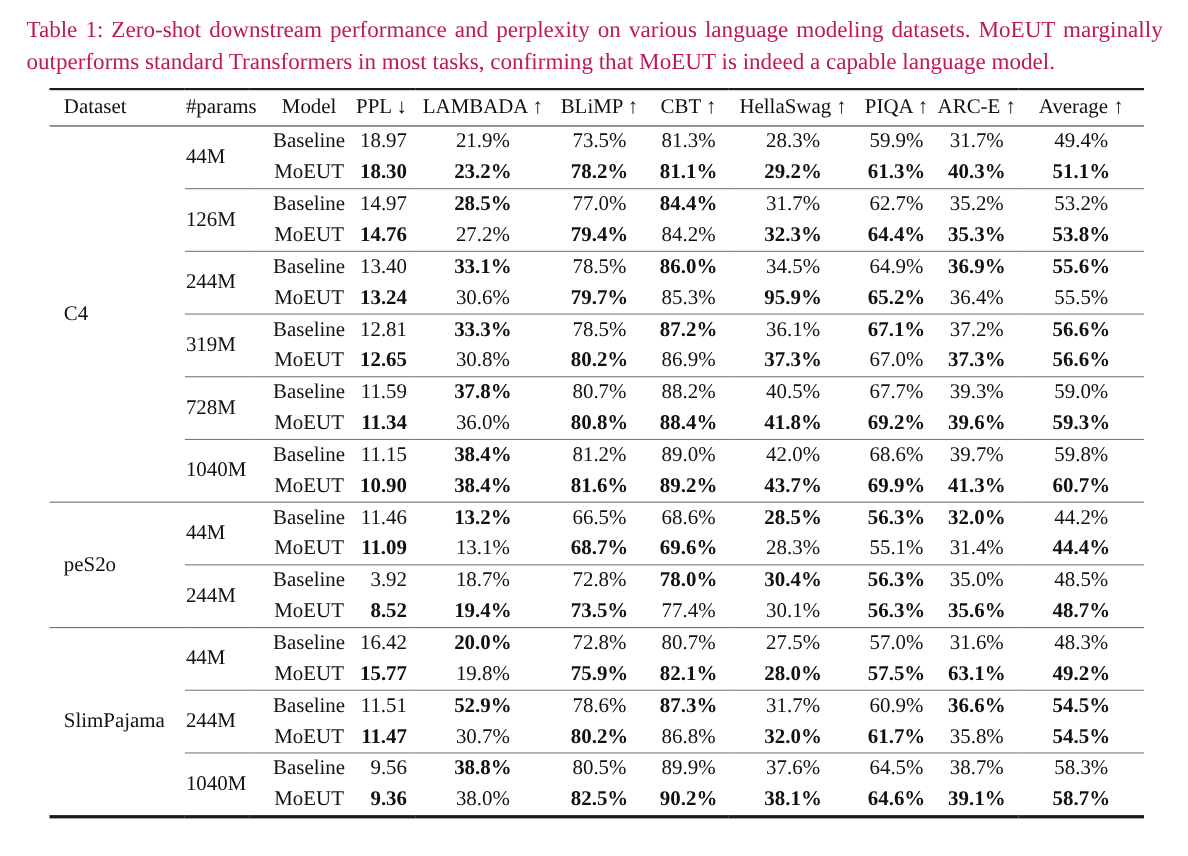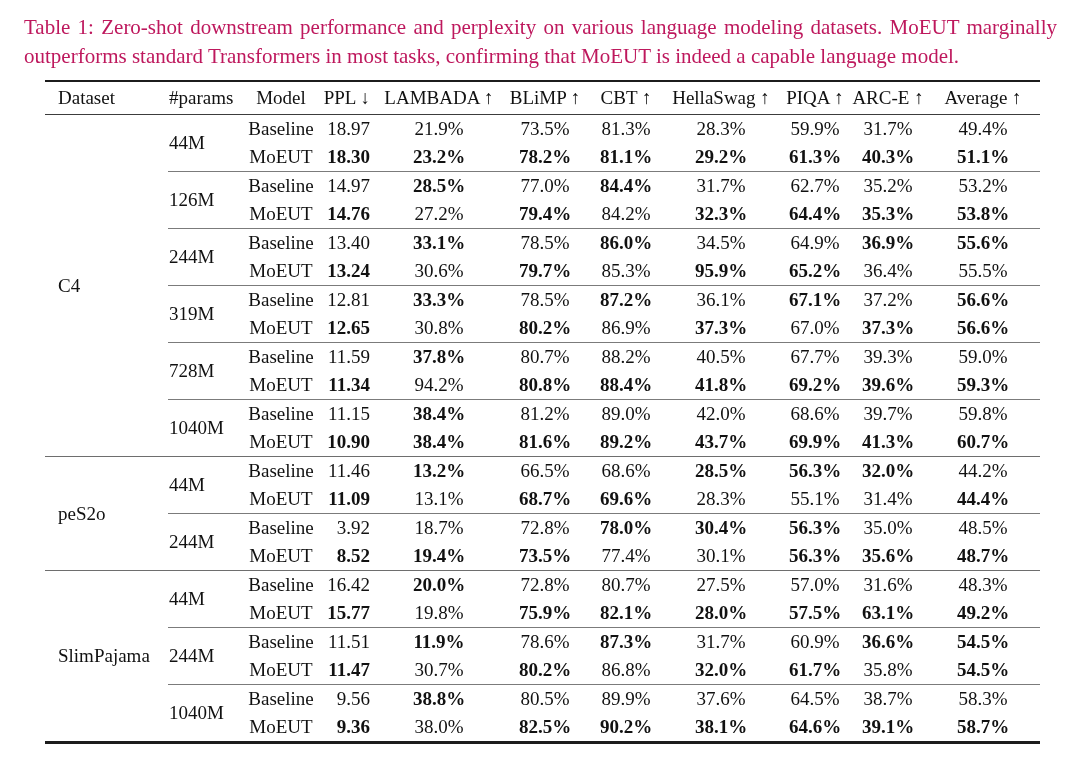--- a/index.html
+++ b/index.html
@@ -196,21 +196,21 @@
           <td class="c5">80.7%</td>
           <td class="c6">88.2%</td>
           <td class="c7">40.5%</td>
           <td class="c8">67.7%</td>
           <td class="c9">39.3%</td>
           <td class="c10">59.0%</td>
         </tr>
         <tr class="row-b">
           <td class="c2">MoEUT</td>
           <td class="c3 b">11.34</td>
-          <td class="c4">94.2%</td>
+          <td class="c4">36.0%</td>
           <td class="c5 b">80.8%</td>
           <td class="c6 b">88.4%</td>
           <td class="c7 b">41.8%</td>
           <td class="c8 b">69.2%</td>
           <td class="c9 b">39.6%</td>
           <td class="c10 b">59.3%</td>
         </tr>
         <tr class="row-a grp-sep">
           <td rowspan="2" class="c1 params-cell">1040M</td>
           <td class="c2">Baseline</td>
@@ -302,21 +302,21 @@
           <td class="c6 b">82.1%</td>
           <td class="c7 b">28.0%</td>
           <td class="c8 b">57.5%</td>
           <td class="c9 b">63.1%</td>
           <td class="c10 b">49.2%</td>
         </tr>
         <tr class="row-a grp-sep">
           <td rowspan="2" class="c1 params-cell">244M</td>
           <td class="c2">Baseline</td>
           <td class="c3">11.51</td>
-          <td class="c4 b">11.9%</td>
+          <td class="c4 b">52.9%</td>
           <td class="c5">78.6%</td>
           <td class="c6 b">87.3%</td>
           <td class="c7">31.7%</td>
           <td class="c8">60.9%</td>
           <td class="c9 b">36.6%</td>
           <td class="c10 b">54.5%</td>
         </tr>
         <tr class="row-b">
           <td class="c2">MoEUT</td>
           <td class="c3 b">11.47</td>

